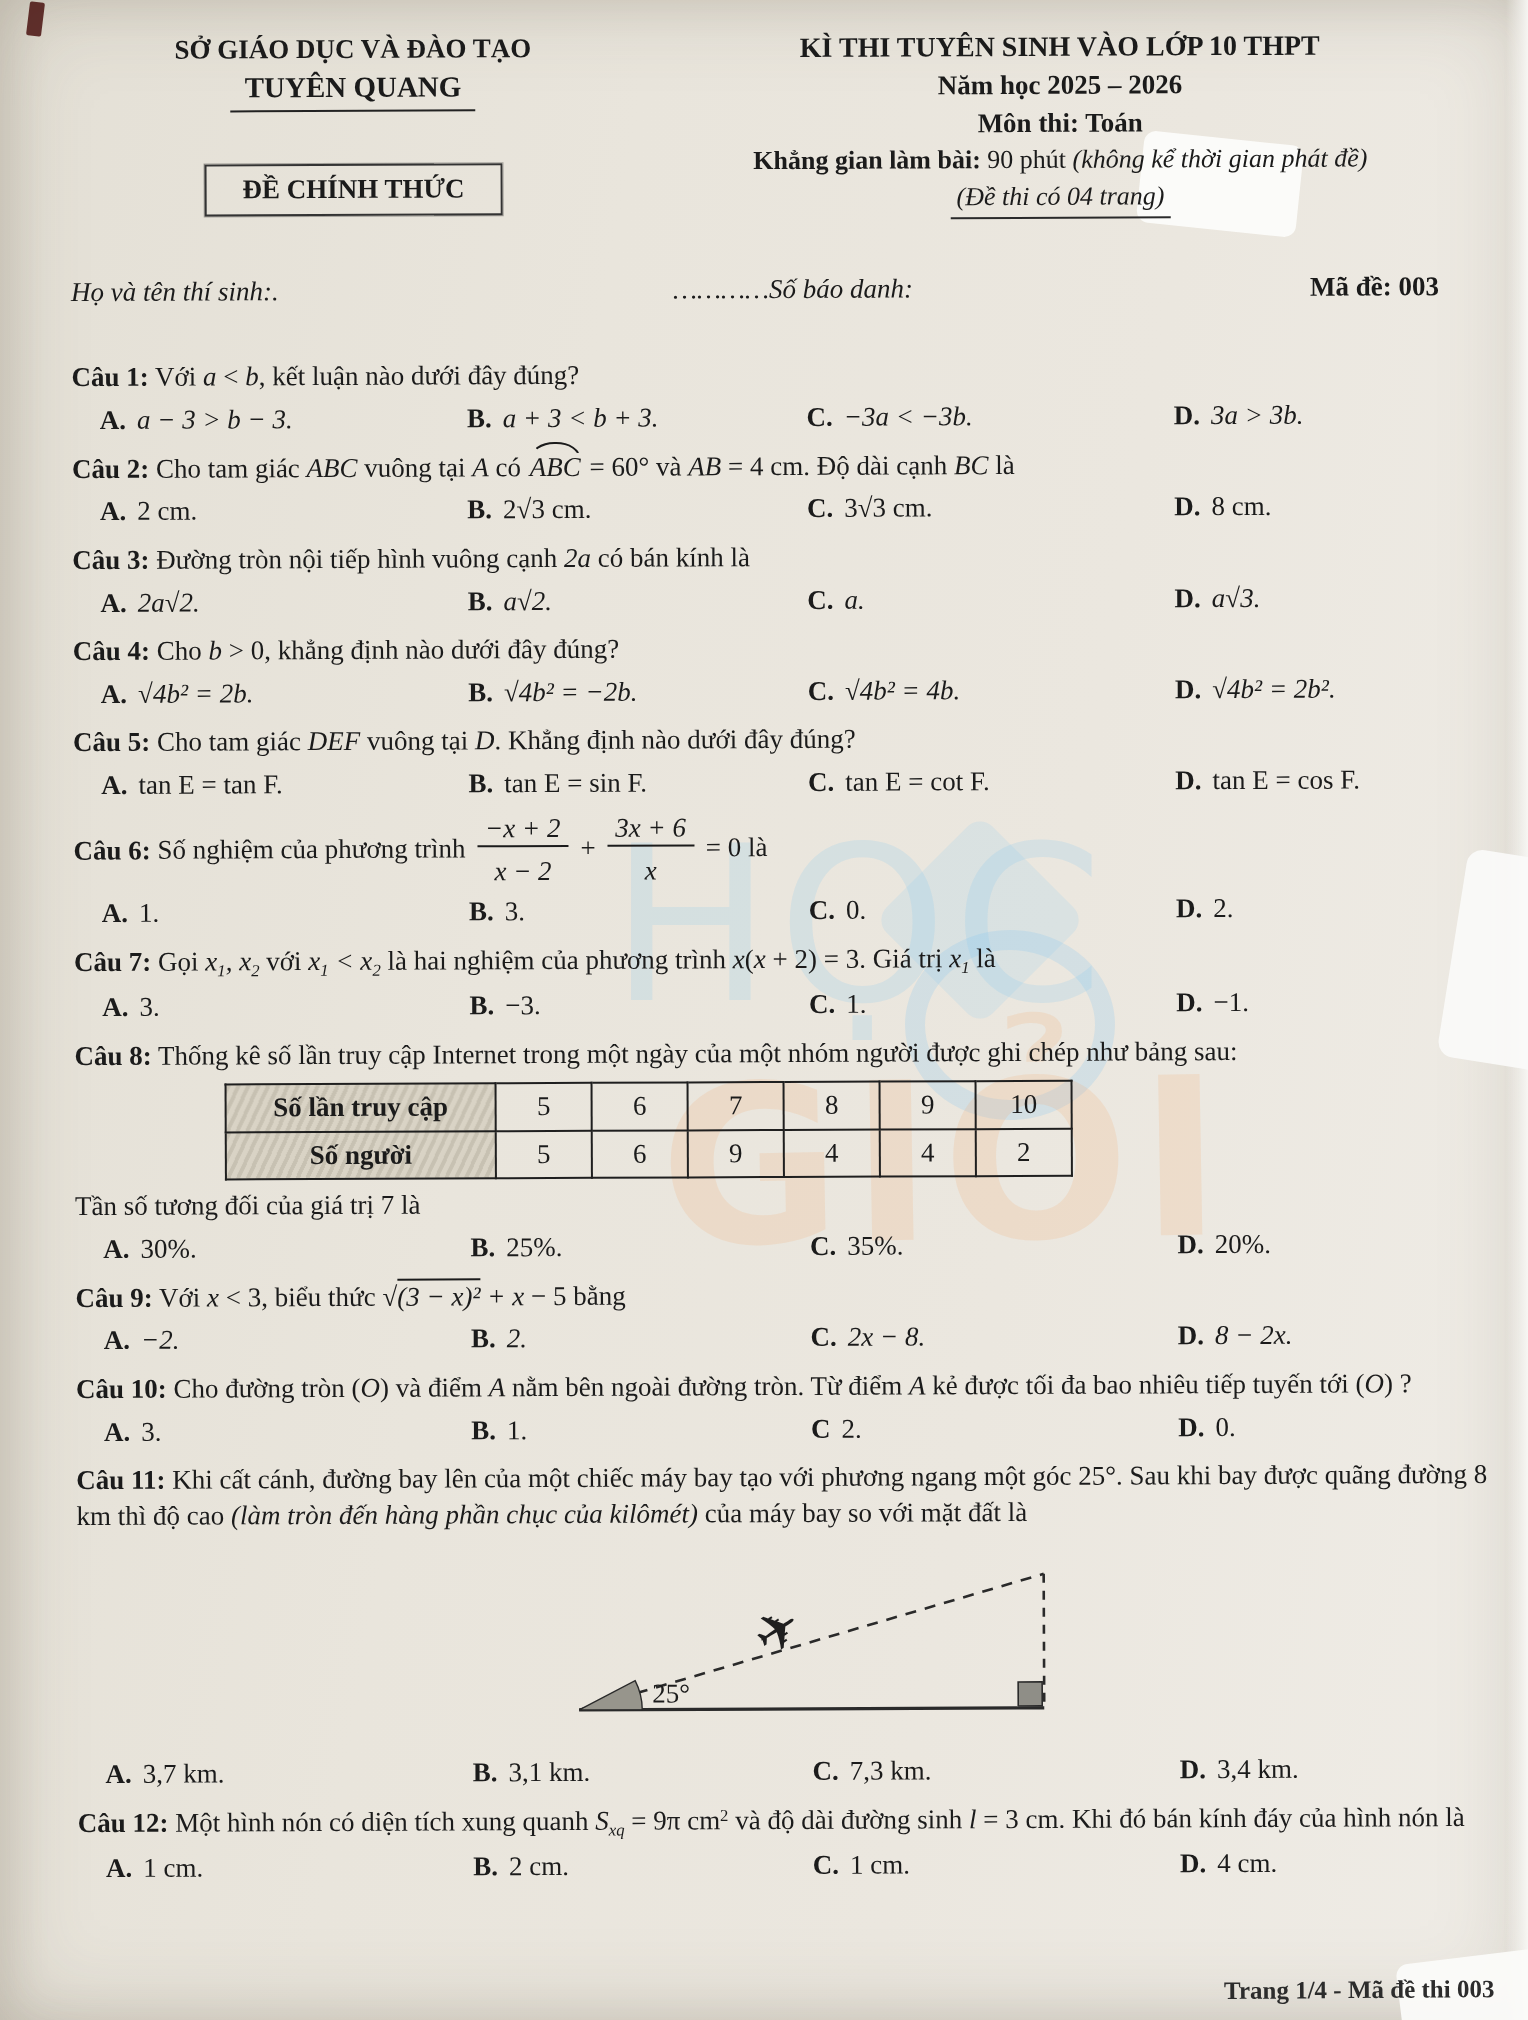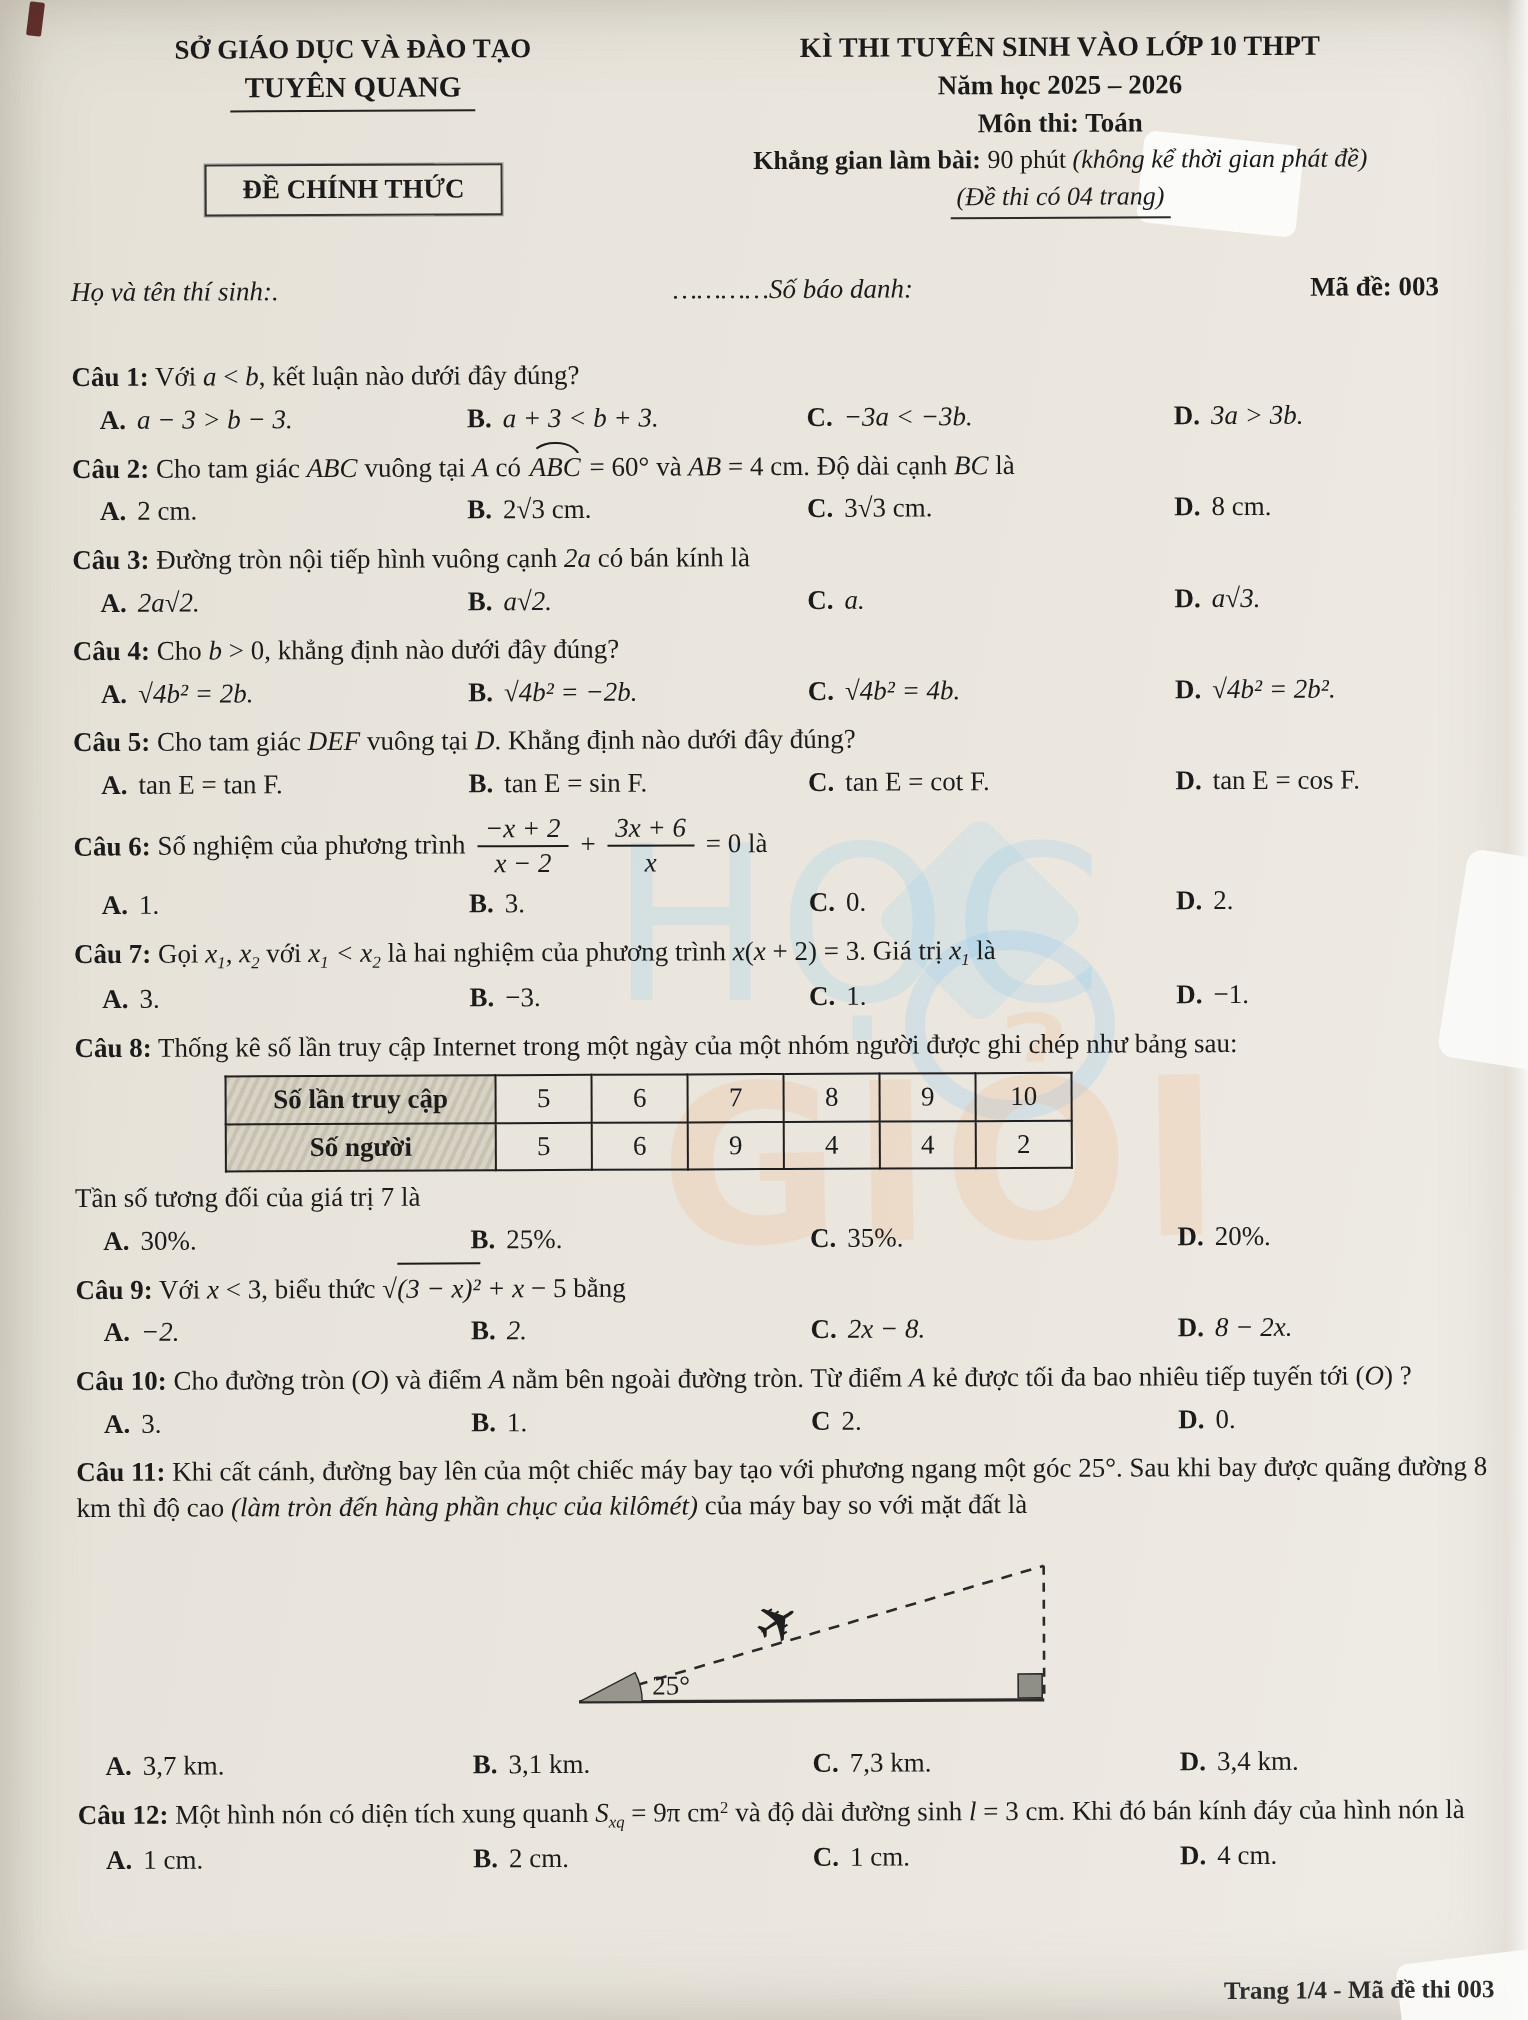--- a/index.html
+++ b/index.html
@@ -37,23 +37,23 @@
   .opts{display:grid;grid-template-columns:26.5% 24.5% 26.5% 22.5%;padding-left:28px;margin:7px 0 2px;}
   .opt b{font-weight:bold;}
   .opt .ot{margin-left:11px;}
   .opts.math .ot{font-style:italic;}
   
   .mi{font-style:italic;}
   .msub{font-size:.62em;vertical-align:-.35em;font-style:italic;}
   .msup{font-size:.62em;vertical-align:.5em;}
   .frac{display:inline-flex;flex-direction:column;vertical-align:middle;text-align:center;margin:0 5px;font-style:italic;line-height:1.05;position:relative;top:-2px;align-items:center;}
   .frac .num{display:block;padding:1px 8px 3px;border-bottom:2.4px solid #1b1b1b;}
-  .frac .den{display:block;padding-top:2px;}
+  .frac .den{display:block;padding-top:10px;}
   .sqrt{white-space:nowrap;}
-  .sqrt .rad{border-top:2px solid #1b1b1b;padding-top:9px;font-style:italic;}
+  .sqrt .rad{border-top:2px solid #1b1b1b;padding-top:1px;font-style:italic;}
   .arc{font-style:italic;position:relative;display:inline-block;padding:0 2px;}
   .arc::before{content:'';position:absolute;left:4%;right:4%;top:-.3em;height:.5em;
     border:2px solid transparent;border-top-color:#1b1b1b;border-radius:50% 50% 0 0/100% 100% 0 0;}
   
   .q8t{border-collapse:collapse;margin:10px 0 6px 150px;font-size:27px;}
   .q8t th,.q8t td{border:2.4px solid #1f1f1f;text-align:center;}
   .q8t th{width:252px;font-weight:bold;padding:5px 8px;
     background:repeating-linear-gradient(115deg,#c7c1b2 0 4px,#d9d3c5 4px 9px);}
   .q8t td{width:78px;padding:5px 8px;}
   .q8sub{margin-top:8px;}

